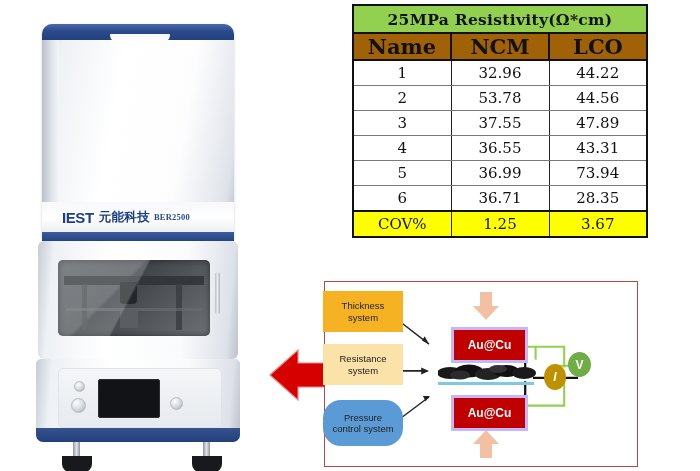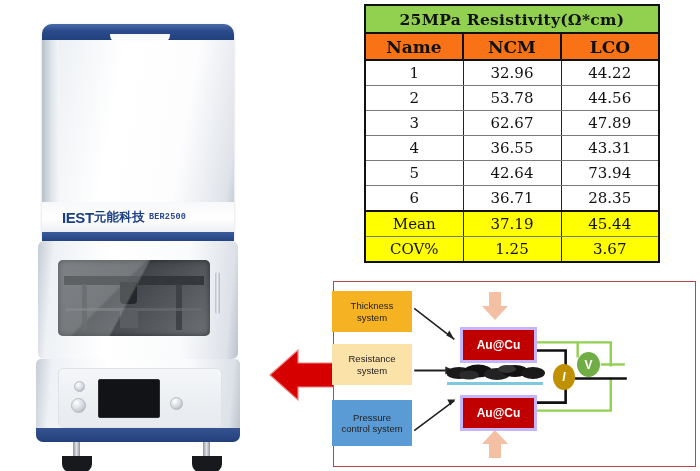--- a/index.html
+++ b/index.html
@@ -21,22 +21,22 @@
   .machine-top-edge{position:absolute;left:42px;top:8px;width:17px;height:215px;
       border-radius:10px 0 0 4px;
       background:linear-gradient(90deg,#b9c0ca 0%,#dfe4ea 55%,#f3f5f8 100%);}
 
   .logo-band{position:absolute;left:42px;top:186px;width:192px;height:30px;
       background:linear-gradient(180deg,#f7f8fa 0%,#ffffff 55%,#eceff3 100%);
       display:flex;align-items:center;padding-left:20px;box-sizing:border-box;}
   .logo-iest{font-family:"Liberation Sans",sans-serif;font-weight:bold;font-size:15px;
       color:#1b3f86;letter-spacing:-.4px;}
   .logo-cn{font-family:"DejaVu Sans",sans-serif;font-weight:bold;font-size:12.5px;
-      color:#1b3f86;letter-spacing:.3px;}
-  .logo-model{font-family:Liberation Mono, monospace;font-weight:bold;font-size:8.5px;
+      color:#1b3f86;margin-left:5px;letter-spacing:.3px;}
+  .logo-model{font-family:Liberation Serif, serif;font-weight:bold;font-size:8.5px;
       color:#2a4a8c;margin-left:4px;letter-spacing:.2px;}
   .logo-stripe{position:absolute;left:42px;top:216px;width:192px;height:9px;
       background:linear-gradient(180deg,#3a5c9e,#24437f);}
 
   .machine-mid{position:absolute;left:38px;top:225px;width:200px;height:118px;
       border-radius:6px;
       background:linear-gradient(95deg,#c6ccd5 0%,#eef1f5 8%,#ffffff 35%,#fafbfc 72%,#dde1e8 94%,#bcc2cc 100%);}
   .window{position:absolute;left:58px;top:244px;width:152px;height:76px;border-radius:5px;
       background:linear-gradient(135deg,#5f6367 0%,#55595d 38%,#3f4347 40%,#6d7175 100%);
       overflow:hidden;box-shadow:inset 0 0 6px rgba(0,0,0,.5);}
@@ -73,46 +73,46 @@
   .f1s{left:73px;top:426px;height:16px;}
   .f2{left:192px;top:440px;width:30px;height:16px;}
   .f2s{left:203px;top:426px;height:16px;}
 
   
   #red-arrow{position:absolute;left:268px;top:344px;width:70px;height:62px;}
 
   
   #res-table{position:absolute;left:352px;top:4px;width:296px;
       border-collapse:collapse;table-layout:fixed;
-      font-family:"DejaVu Serif","Liberation Serif",serif;margin-left:12px;}
+      font-family:"DejaVu Serif","Liberation Serif",serif;}
   #res-table td,#res-table th{border:1px solid #7a7a7a;text-align:center;
       font-weight:normal;color:#111;padding:0;height:24px;font-size:15px;}
   #res-table .title-cell{background:#92d14f;font-size:15.5px;font-weight:bold;height:26px;
       border:2px solid #111;letter-spacing:.3px;}
-  #res-table .hdr{background:#f97316;font-weight:bold;font-size:17px;height:25px;
+  #res-table .hdr{background:#a16207;font-weight:bold;font-size:21px;height:25px;
       border-left:2px solid #111;border-right:2px solid #111;
       border-top:2px solid #111;border-bottom:2px solid #111;}
   #res-table .hdr.c1{border-left:2px solid #111;}
   #res-table tbody td{background:#fff;}
   #res-table tbody td.c0{border-left:2px solid #111;}
   #res-table tbody td.c2{border-right:2px solid #111;}
   #res-table tbody td.c1,#res-table tbody td.c0{border-right:1.5px solid #222;}
   #res-table tr.summary td{background:#ffff00;font-weight:normal;}
   #res-table tr.summary.last td{border-bottom:2px solid #111;}
   #res-table tr.sixth td{border-bottom:2px solid #111;}
 
   
-  #diagram{position:absolute;left:333px;top:281px;width:363px;height:186px;
+  #diagram{position:absolute;left:324px;top:281px;width:314px;height:186px;
       border:1.5px solid #b44;background:#fff;box-sizing:border-box;}
   .dbox{position:absolute;display:flex;flex-direction:column;align-items:center;
       justify-content:center;text-align:center;line-height:1.18;
       font-family:"Liberation Sans",sans-serif;font-size:9.5px;color:#222;}
   #b-thick{left:-2px;top:9px;width:80px;height:41px;background:#f5b323;}
   #b-res{left:-2px;top:62px;width:80px;height:41px;background:#fbe2a8;}
-  #b-press{left:-2px;top:118px;width:80px;height:46px;background:#5b9bd5;}
+  #b-press{left:-2px;top:118px;width:80px;height:46px;background:#5b9bd5;border-radius:18px;}
 
   .aucu{position:absolute;width:71px;height:30px;background:#c00000;border:3px solid #c4b5fd;
       display:flex;align-items:center;justify-content:center;
       color:#fff;font-weight:bold;font-size:12px;font-family:"Liberation Sans",sans-serif;}
   #aucu-top{left:126px;top:45px;}
   #aucu-bot{left:126px;top:113px;}
 
   .sample{position:absolute;left:113px;top:82px;width:98px;height:17px;}
   .sample-line{position:absolute;left:113px;top:100px;width:96px;height:3px;background:#7ec8e3;}
 
@@ -194,42 +194,37 @@
       <td class="c1">32.96</td>
       <td class="c2">44.22</td>
     </tr>
     <tr>
       <td class="c0">2</td>
       <td class="c1">53.78</td>
       <td class="c2">44.56</td>
     </tr>
     <tr>
       <td class="c0">3</td>
-      <td class="c1">62.67</td>
+      <td class="c1">37.55</td>
       <td class="c2">47.89</td>
     </tr>
     <tr>
       <td class="c0">4</td>
       <td class="c1">36.55</td>
       <td class="c2">43.31</td>
     </tr>
     <tr>
       <td class="c0">5</td>
-      <td class="c1">42.64</td>
+      <td class="c1">36.99</td>
       <td class="c2">73.94</td>
     </tr>
     <tr class="sixth">
       <td class="c0">6</td>
       <td class="c1">36.71</td>
       <td class="c2">28.35</td>
-    </tr>
-    <tr class="summary">
-      <td class="c0">Mean</td>
-      <td class="c1">37.19</td>
-      <td class="c2">45.44</td>
     </tr>
     <tr class="summary last">
       <td class="c0">COV%</td>
       <td class="c1">1.25</td>
       <td class="c2">3.67</td>
     </tr>
   </tbody>
 </table>
 
 <div id="diagram">

